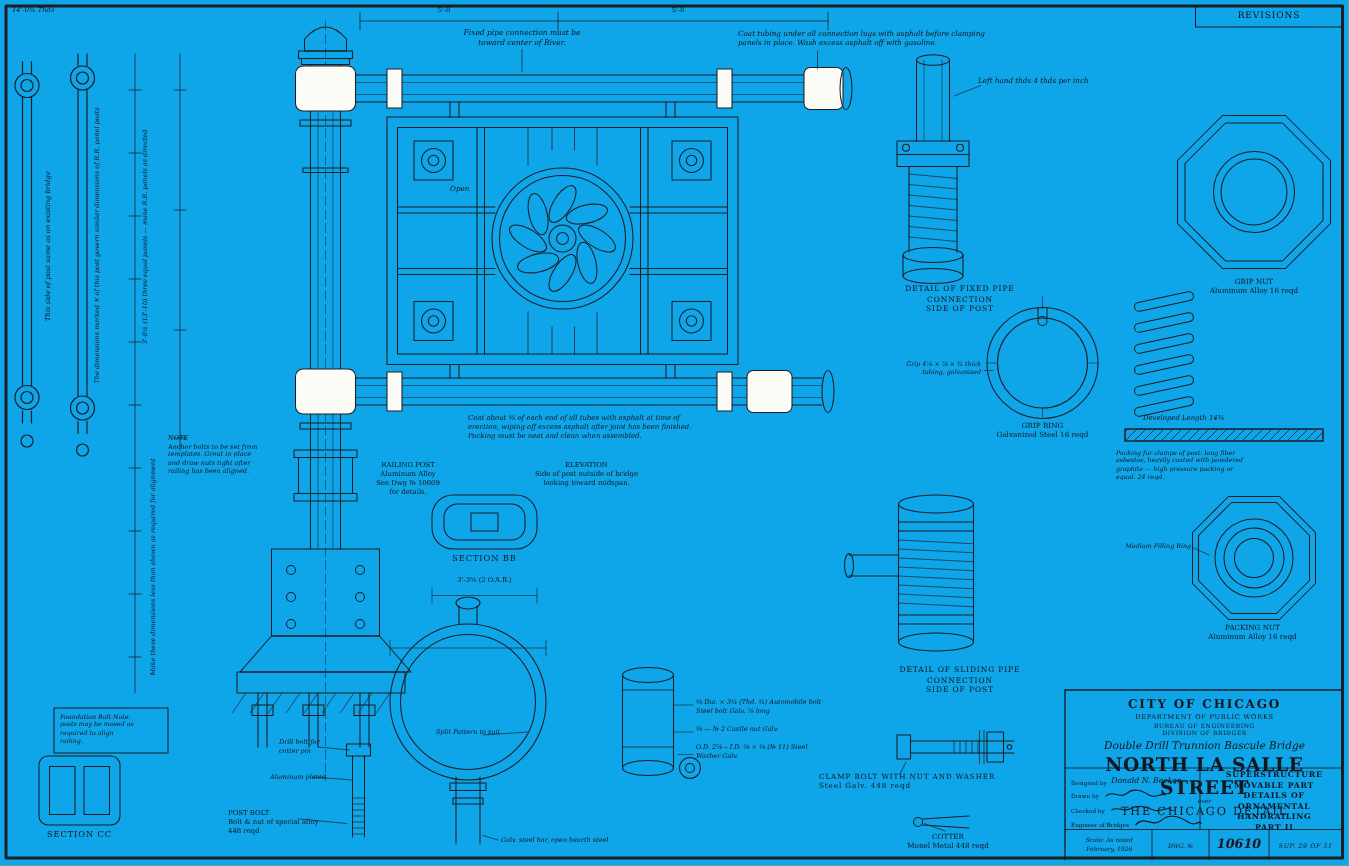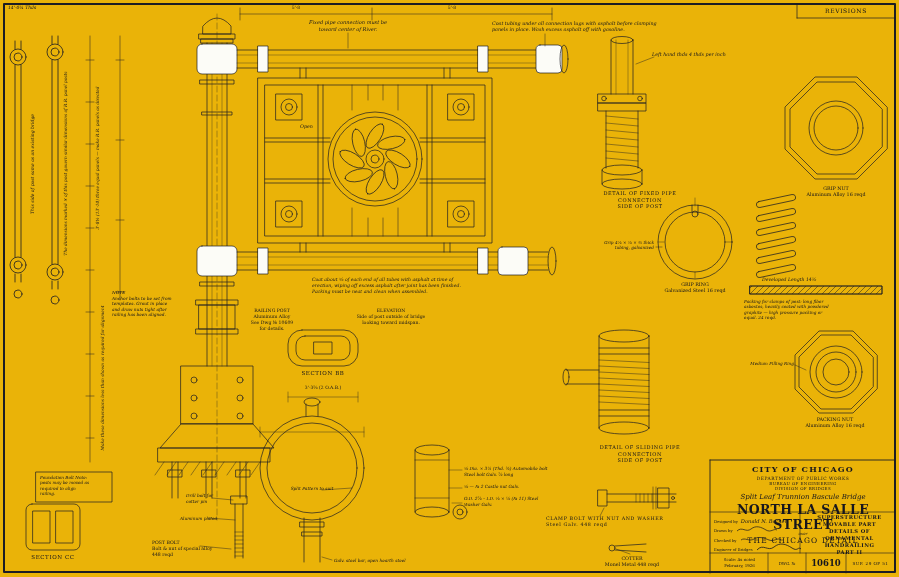--- a/index.html
+++ b/index.html
@@ -1,16 +1,16 @@
 <!DOCTYPE html>
 <html><head>
 <meta charset="utf-8">
 <style>
   html,body{margin:0;padding:0;background:#9a9a94;}
-  #sheet{position:relative;width:899px;height:577px;background:#eab308;overflow:hidden;
+  #sheet{position:relative;width:899px;height:577px;background:#0ea5e9;overflow:hidden;
          font-family:"DejaVu Serif",serif;color:#16161e;}
   #linework{position:absolute;left:0;top:0;}
   .ann{position:absolute;white-space:pre-line;line-height:1.3;transform-origin:0 0;color:#14141c;}
   .it{font-style:italic;}
   .caps{letter-spacing:.6px;}
   
   .tb{position:absolute;left:711px;top:461px;width:184px;height:112px;text-align:center;}
   .tb-city{font-size:8px;font-weight:bold;letter-spacing:1.2px;margin-top:3px;}
   .tb-dept{font-size:4.4px;letter-spacing:.5px;margin-top:1.5px;}
   .tb-sub{font-size:4px;letter-spacing:.4px;}
@@ -18,21 +18,21 @@
   .tb-street{font-size:12.5px;font-weight:bold;margin-top:1px;letter-spacing:.4px;text-align:center;}
   .tb-over{font-size:4px;font-style:italic;line-height:1;}
   .tb-river{font-size:7.5px;letter-spacing:1.2px;}
   .tb-mid{position:absolute;left:0;top:51px;width:184px;height:41px;display:flex;text-align:left;}
   .tb-sigs{width:88px;padding:2px 2px 0 3px;}
   .sig-row{display:flex;align-items:flex-end;gap:3px;height:9.5px;}
   .sig-label{font-size:3.8px;white-space:nowrap;}
   .sig-value{font-size:5.2px;font-style:italic;white-space:nowrap;}
   .tb-subject{flex:1;padding-top:2px;text-align:center;}
   .tb-subject div{font-size:5.2px;font-weight:bold;letter-spacing:.5px;line-height:1.35;}
-  .tb-bottom{position:absolute;left:0;top:92px;width:184px;height:20px;display:flex;align-items:stretch;}
+  .tb-bottom{position:absolute;left:0;top:92px;width:184px;height:20px;display:flex;align-items:stretch;font-style:italic;}
   .tbc{display:flex;flex-direction:column;justify-content:center;text-align:center;}
   .tbc-scale{width:57px;font-size:4px;line-height:1.4;}
   .tbc-dwglbl{width:38px;font-size:4px;}
   .tbc-no{width:40px;font-size:8.5px;font-weight:bold;}
   .tbc-sheet{width:49px;font-size:4.2px;letter-spacing:.4px;}
 </style>
 </head>
 <body>
 
 <div id="sheet">
@@ -356,21 +356,21 @@
 required to align
 railing.</div>
       <div class="ann caps" style="left: 25px; top: 554px; width: 56px; font-size: 5.5px; text-align: center;">SECTION CC</div>
     </div>
 
   <div class="tb">
     <div class="tb-city">CITY OF CHICAGO</div>
     <div class="tb-dept">DEPARTMENT OF PUBLIC WORKS</div>
     <div class="tb-sub">BUREAU OF ENGINEERING</div>
     <div class="tb-sub">DIVISION OF BRIDGES</div>
-    <div class="tb-bridge">Split Leaf Trunnion Bascule Bridge</div>
+    <div class="tb-bridge">Double Drill Trunnion Bascule Bridge</div>
     <div class="tb-street">NORTH LA SALLE STREET</div>
     <div class="tb-over">over</div>
     <div class="tb-river">THE CHICAGO DETAIL</div>
 
     <div class="tb-mid">
       <div class="tb-sigs">
         <div class="sig-row">
           <span class="sig-label">Designed by</span>
           <span class="sig-value">Donald N. Becker</span>
         </div>

